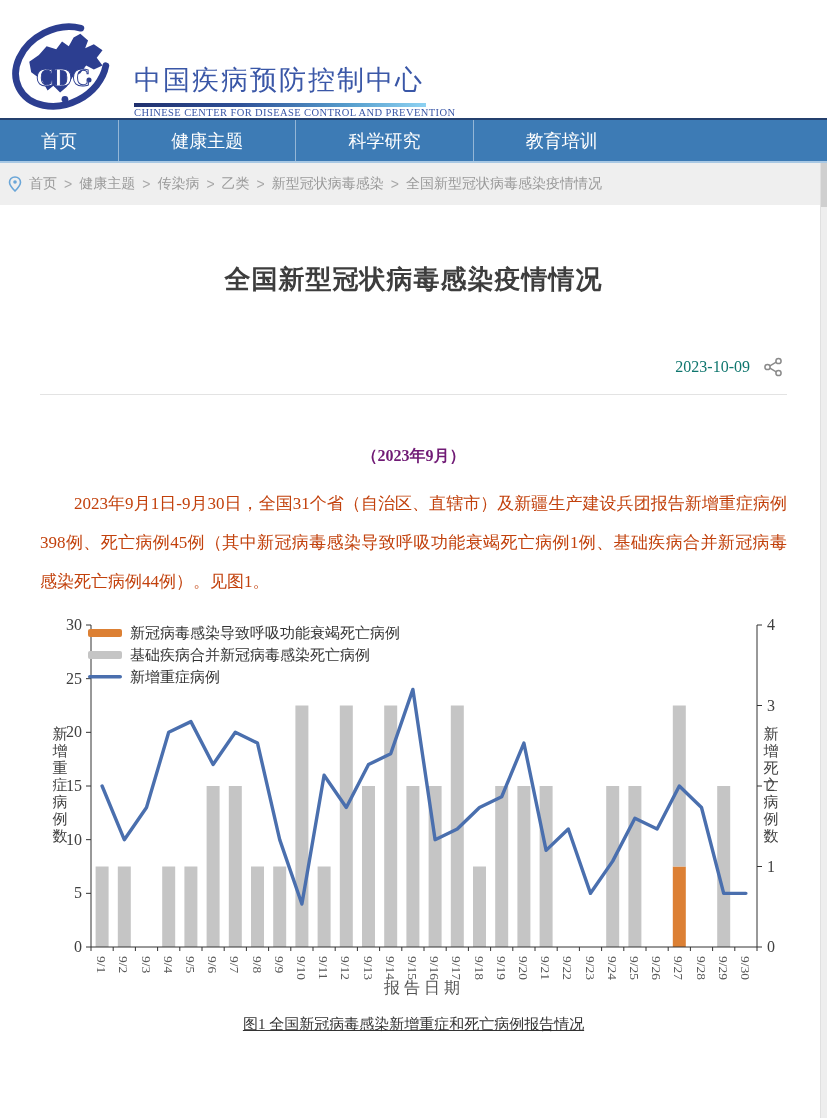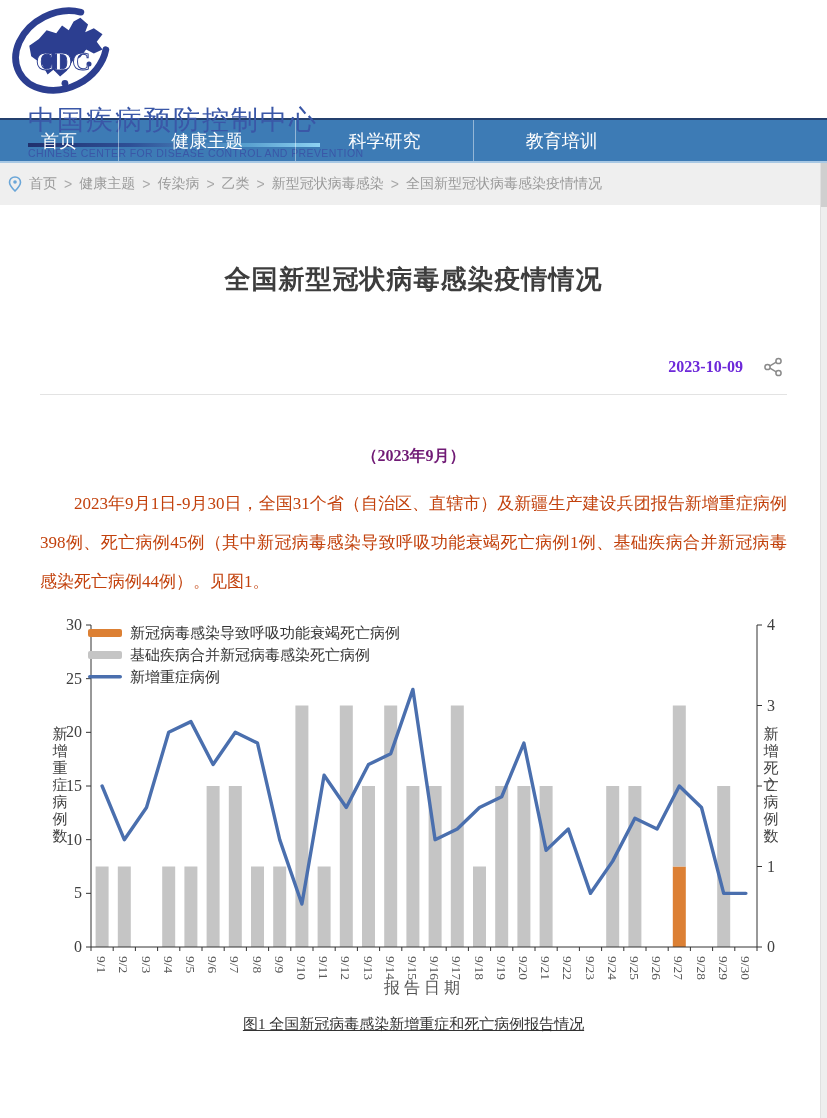--- a/index.html
+++ b/index.html
@@ -1,23 +1,23 @@
 <!DOCTYPE html>
 <html><head>
 <meta charset="utf-8">
 <style>
   * { margin:0; padding:0; box-sizing:border-box; }
   html,body { width:827px; background:#fff; }
   body { font-family:"Liberation Serif","DejaVu Serif",serif; color:#333; }
   .page { position:relative; width:827px; height:1118px; overflow:hidden; background:#fff; }
 
   
-  .site-header { height:118px; background:#fff; display:flex; align-items:flex-start; padding-left:10px;flex-direction:column; }
+  .site-header { height:118px; background:#fff; display:flex; align-items:flex-end; padding-left:10px; }
   .logo { width:106px; height:102px; flex:0 0 auto; }
-  .brand { margin-left:18px; font-family:Liberation Sans, sans-serif; }
+  .brand { margin-left:18px; font-family:Liberation Serif, serif; }
   .brand-cn { font-size:27px; color:#3a57a7; letter-spacing:2px; font-weight:500; }
   .brand-underline { height:4px; width:292px; margin-top:5px;
       background:linear-gradient(to right,#20306e 0%,#2e4f96 35%,#58a0cf 75%,#8ed2f2 100%); }
   .brand-en { font-size:10.5px; color:#3a57a7; letter-spacing:0.4px; }
 
   
   .main-nav { height:45px; background:#3d7bb5; border-top:2px solid #24406e; border-bottom:2px solid #a8c8e4;
       display:grid; grid-template-columns:118px 1fr 1fr 1fr 1fr; }
   .nav-item { display:flex; align-items:center; justify-content:center; color:#fff; font-size:18px;
       font-family:"Liberation Sans","DejaVu Sans",sans-serif; text-decoration:none; cursor:pointer;
@@ -28,22 +28,22 @@
   .breadcrumb { height:42px; background:#efefef; display:flex; align-items:center; padding-left:8px;
       font-family:"Liberation Sans","DejaVu Sans",sans-serif; font-size:14px; color:#9a9a9a; }
   .breadcrumb .pin { width:14px; height:16px; margin-right:7px; flex:0 0 auto; }
   .breadcrumb .sep { margin:0 7px; color:#a8a8a8; }
   .crumb { color:#9a9a9a; text-decoration:none; cursor:pointer; }
 
   
   .article { padding:0 40px; }
   .article-title { margin-top:57px; text-align:center; font-size:26px; font-weight:700;
       color:#3d3d3d; letter-spacing:1px; }
-  .date-row { margin-top:60px; display:flex; justify-content:flex-end; align-items:center; gap:20px;
-      padding-right:4px; color:#6d28d9; font-size:16px;font-weight:bold; }
+  .date-row { margin-top:60px; display:flex; justify-content:flex-end; align-items:center; gap:13px;
+      padding-right:4px; color:#0f766e; font-size:16px; }
   .share { width:20px; height:20px; cursor:pointer; }
   .divider { margin-top:17px; border:none; border-top:1px solid #e3e3e3; height:0; }
   .period { margin-top:51px; text-align:center; font-size:16px; font-weight:600; color:#701a75; }
   .section-heading { margin-top:27px; padding-left:28px; font-size:17px; font-weight:700; color:#1f1f1f;
       font-family:"Liberation Sans","DejaVu Sans",sans-serif; }
   .para { margin-top:17px; font-size:17px; line-height:39px; text-indent:34px; text-align:justify; color:#c2410c; }
 
   .chart-wrap { margin-top:10px; }
   .figure-caption { margin-top:8px; text-align:center; font-size:15px; color:#333; font-weight:500;text-decoration:underline; }
 

